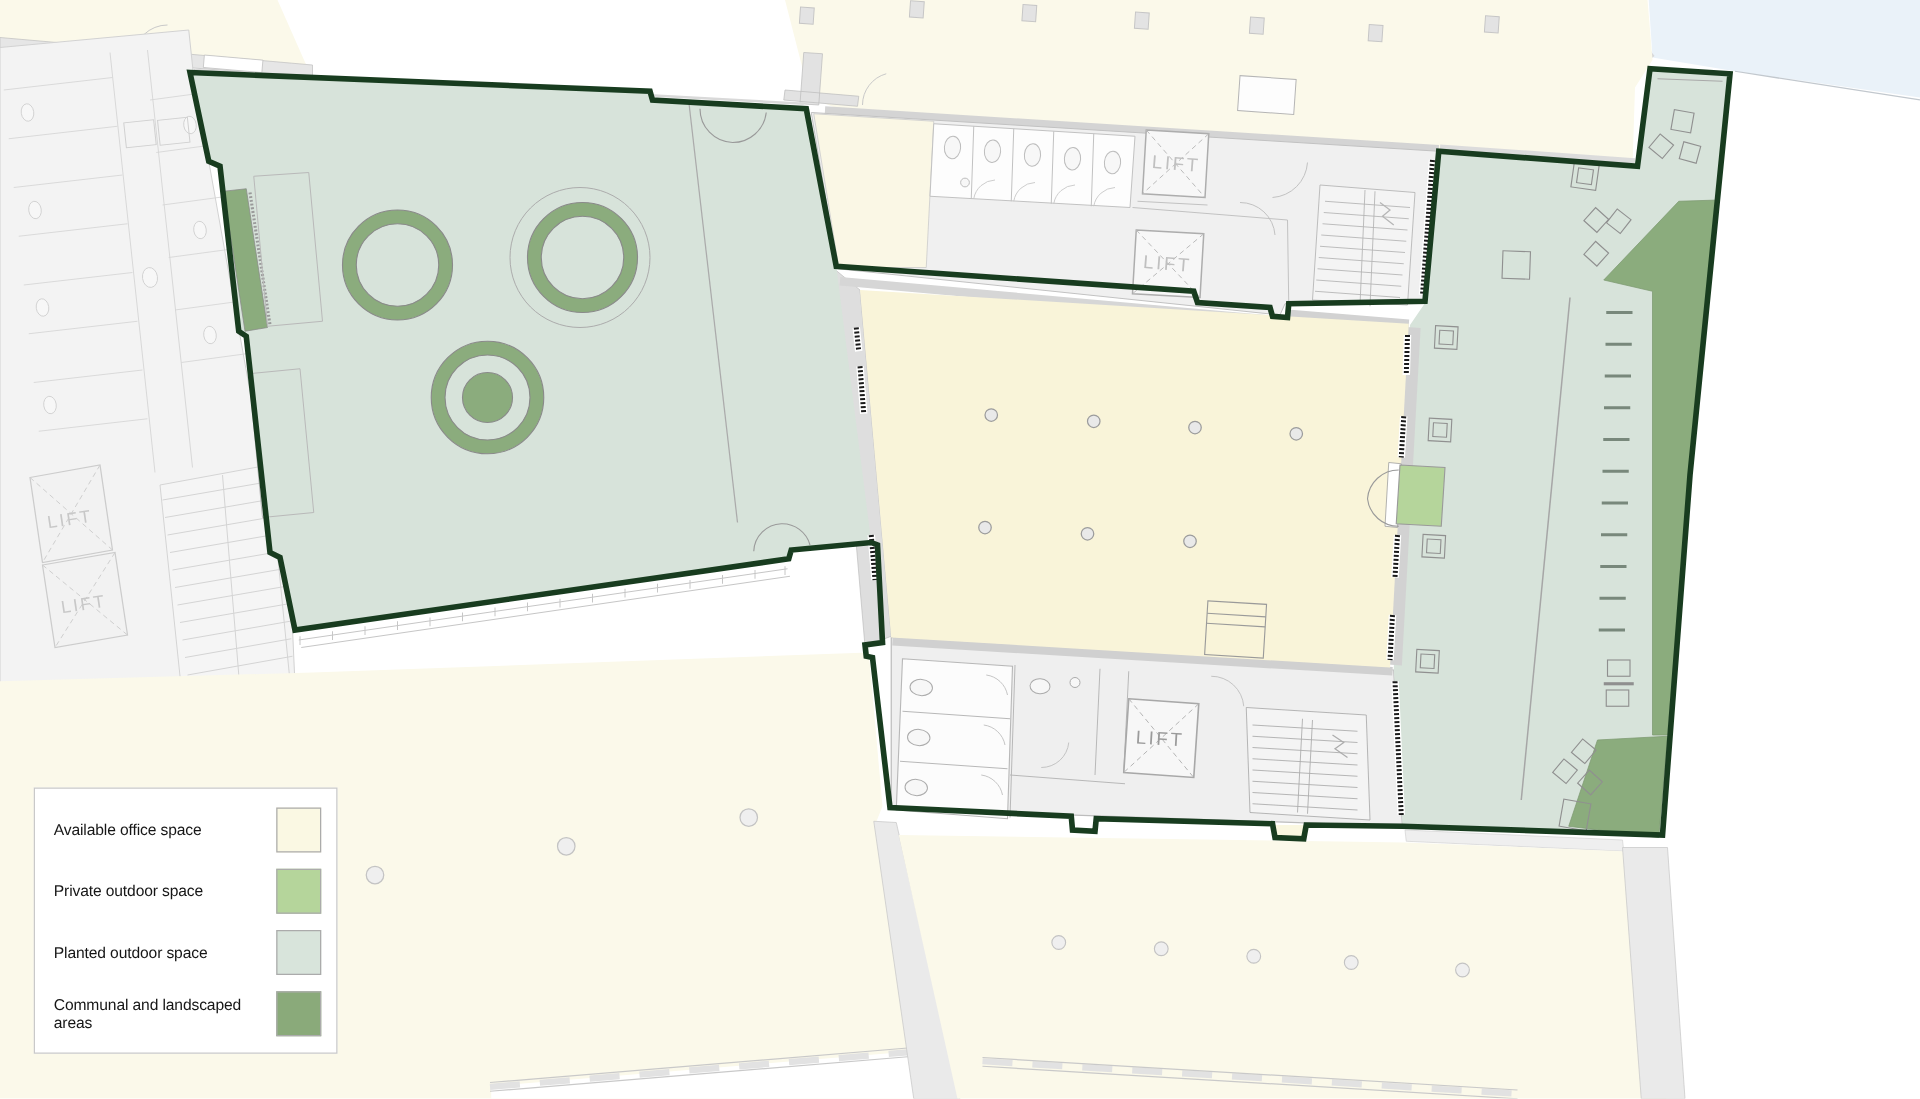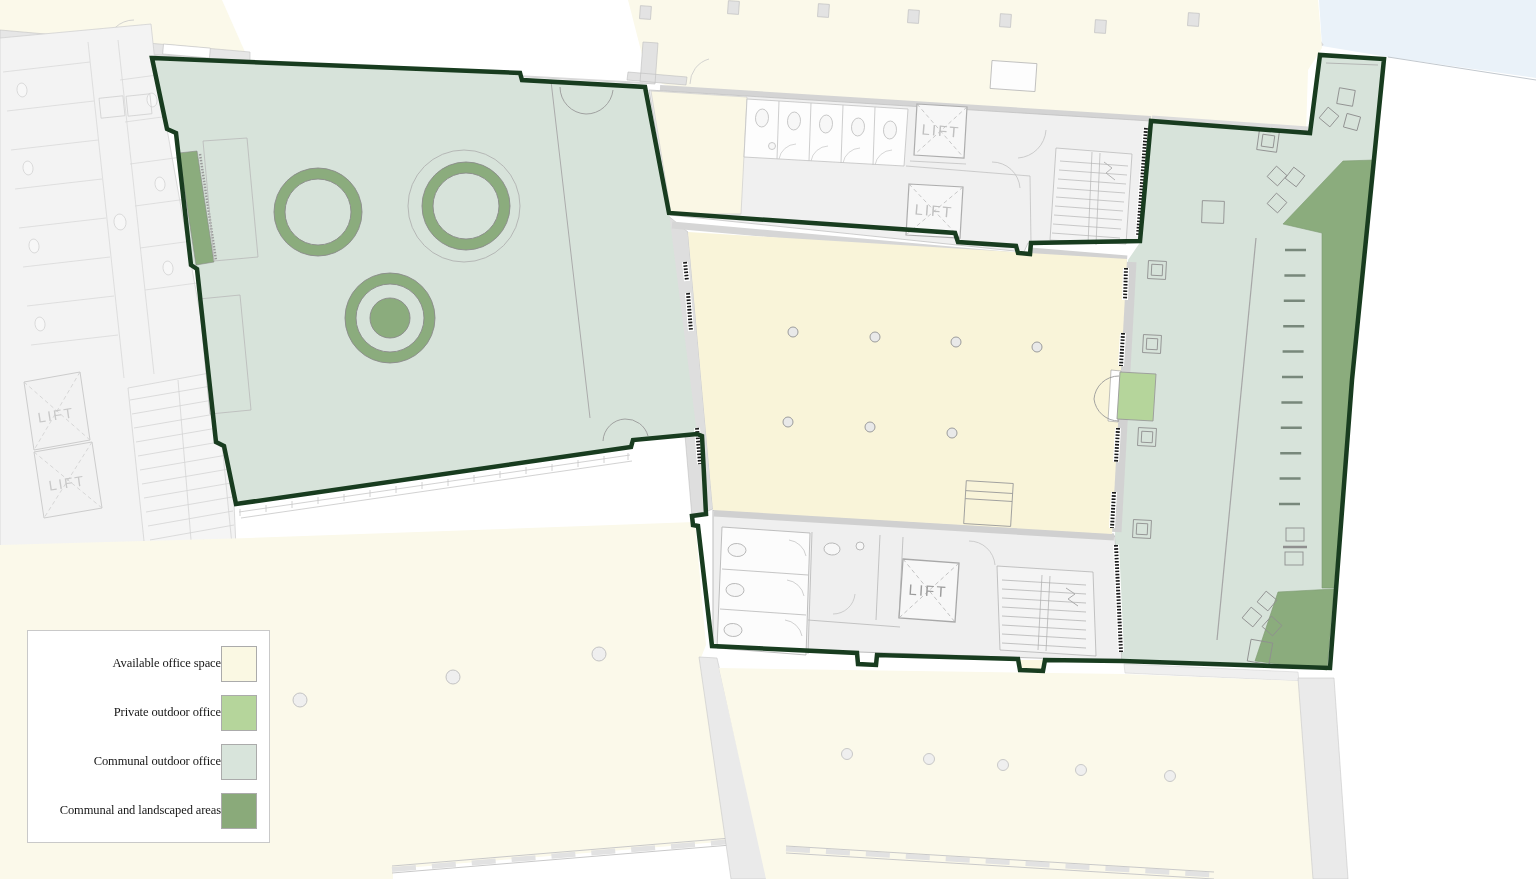--- a/index.html
+++ b/index.html
@@ -1,21 +1,21 @@
 <!DOCTYPE html>
 <html><head>
 <meta charset="utf-8">
 <style>
   html,body{margin:0;padding:0;background:#fff;}
   .stage{position:relative;width:1536px;height:879px;overflow:hidden;background:#fff;
          font-family:"Liberation Sans",sans-serif;}
   .stage svg{position:absolute;left:0;top:0;}
   .legend{position:absolute;left:27px;top:630px;width:243px;height:213px;background:#fff;
           border:1px solid #C9C9C9;box-sizing:border-box;padding:8px 12px 8px 15px;}
-  .legend-row{display:flex;align-items:center;justify-content:flex-end;height:49px;font-family:Liberation Serif, serif;}
+  .legend-row{display:flex;align-items:center;justify-content:space-between;height:49px;}
   .legend-label{font-size:12.5px;color:#161616;letter-spacing:-0.1px;}
   .legend-swatch{width:36px;height:36px;border:1px solid #ABABAB;box-sizing:border-box;flex:0 0 auto;}
   text.lift{font-family:"Liberation Sans",sans-serif;letter-spacing:2px;}
 </style>
 </head>
 <body>
 
 <div class="stage">
 <svg width="1536" height="879" viewBox="0 0 1536 879">
 
@@ -429,25 +429,25 @@
     <text class="lift" x="67" y="488" font-size="14" fill="#C8C8C8" text-anchor="middle" transform="rotate(-8.5 67 483)">LIFT</text>
   </g>
 </svg>
 
   <div class="legend">
     <div class="legend-row">
       <span class="legend-label">Available office space</span>
       <span class="legend-swatch" style="background-color: rgb(250, 248, 227);"></span>
     </div>
     <div class="legend-row">
-      <span class="legend-label">Private outdoor office</span>
+      <span class="legend-label">Private outdoor space</span>
       <span class="legend-swatch" style="background-color: rgb(181, 213, 155);"></span>
     </div>
     <div class="legend-row">
-      <span class="legend-label">Communal outdoor office</span>
+      <span class="legend-label">Planted outdoor space</span>
       <span class="legend-swatch" style="background-color: rgb(216, 228, 219);"></span>
     </div>
     <div class="legend-row">
       <span class="legend-label">Communal and landscaped areas</span>
       <span class="legend-swatch" style="background-color: rgb(138, 170, 122);"></span>
     </div>
   </div>
 </div>
 
 </body></html>

